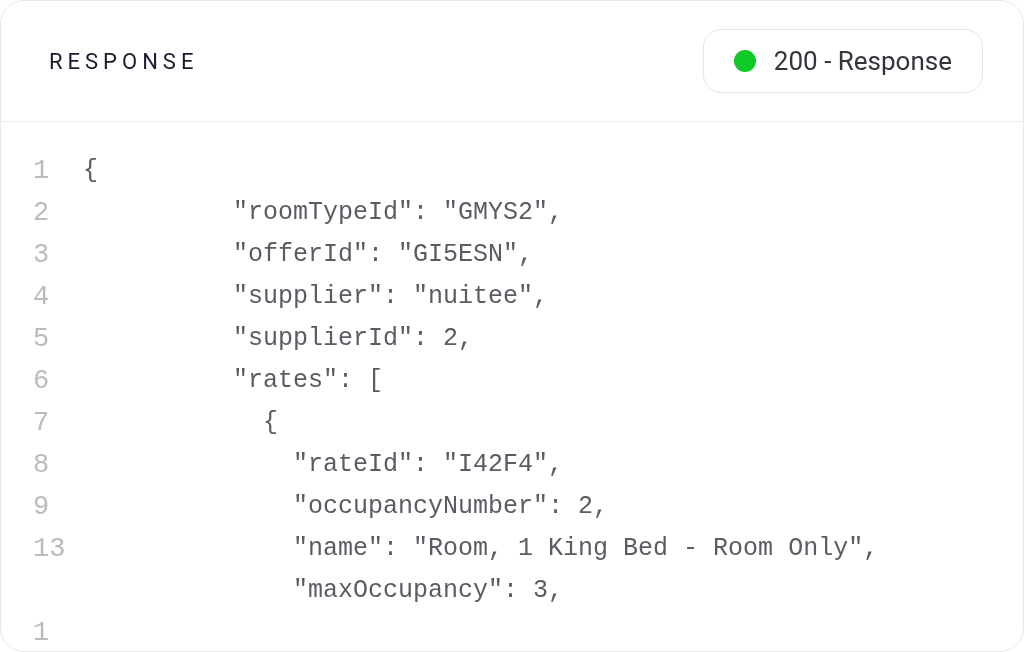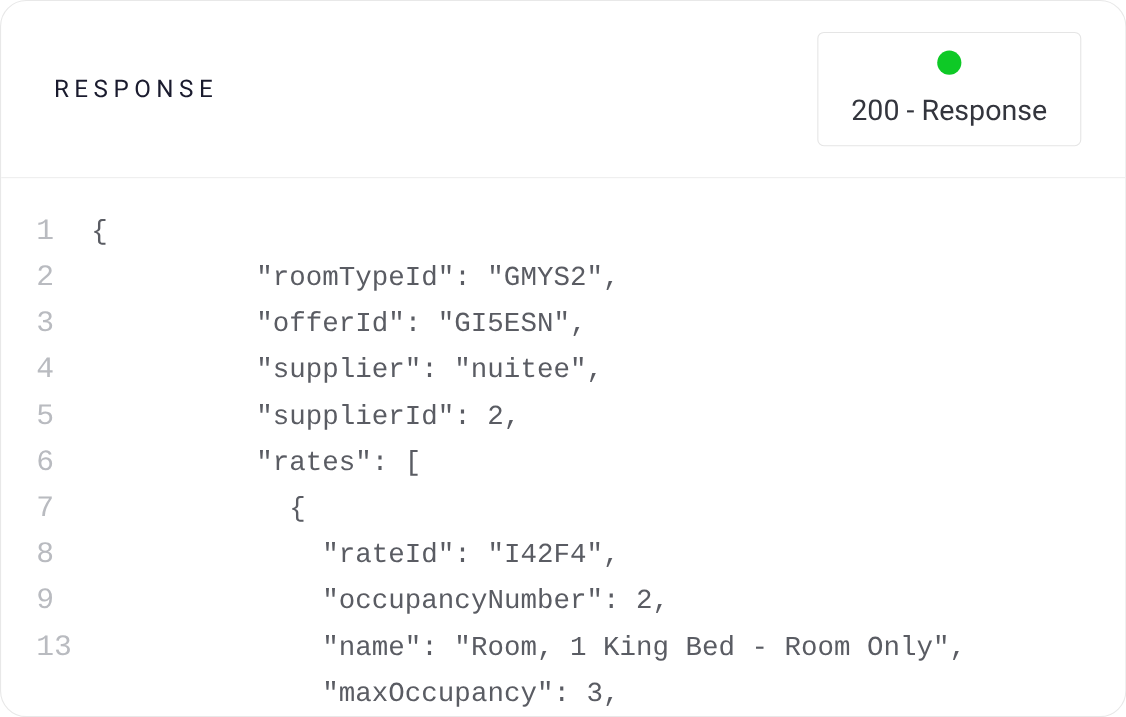--- a/index.html
+++ b/index.html
@@ -35,24 +35,23 @@
       font-size: 22px;
       letter-spacing: 5px;
       color: #1a1b2e;
       font-weight: 400;
     }
     .status-badge {
       display: flex;
       align-items: center;
       gap: 18px;
       border: 1px solid #e5e5e5;
-      border-radius: 6px;
+      border-radius: 18px;
       padding: 16px 30px;
       background: #fff;
-      flex-direction: column;
     }
     .status-dot {
       width: 22px;
       height: 22px;
       border-radius: 50%;
       background: #0ec926;
     }
     .status-text {
       font-size: 26px;
       color: #33353d;

